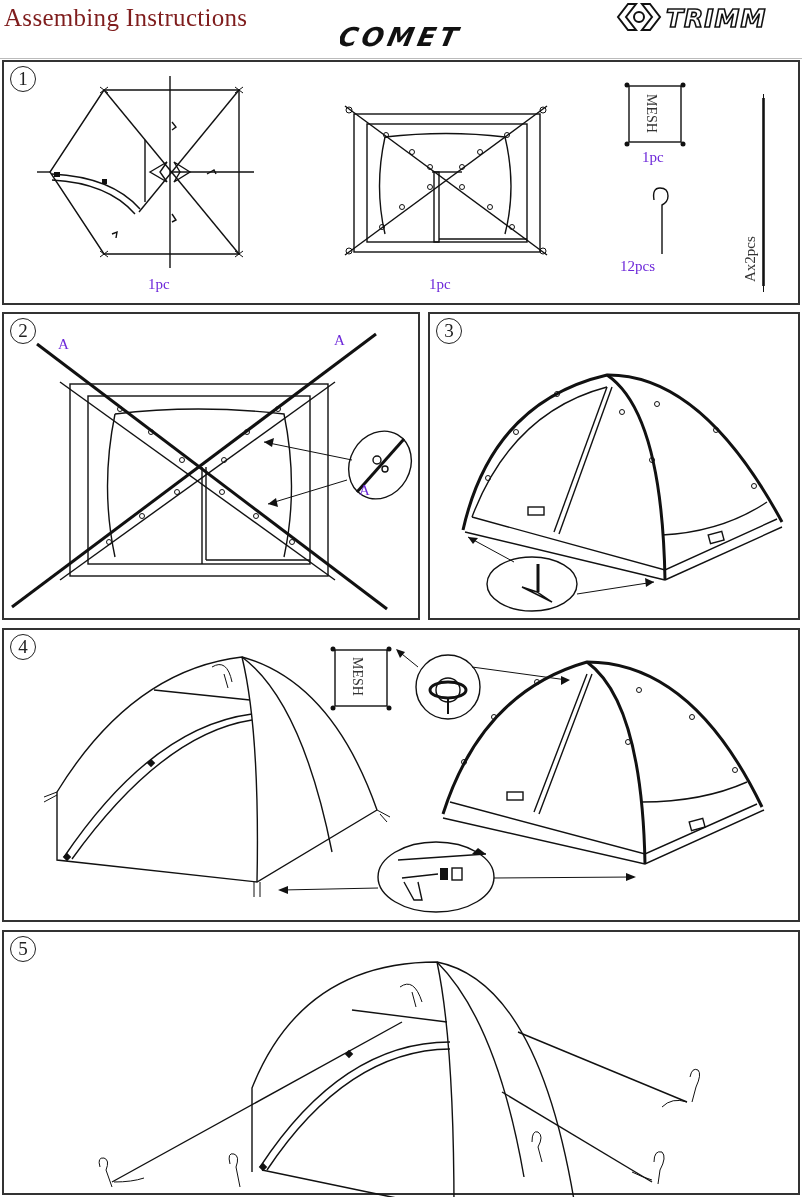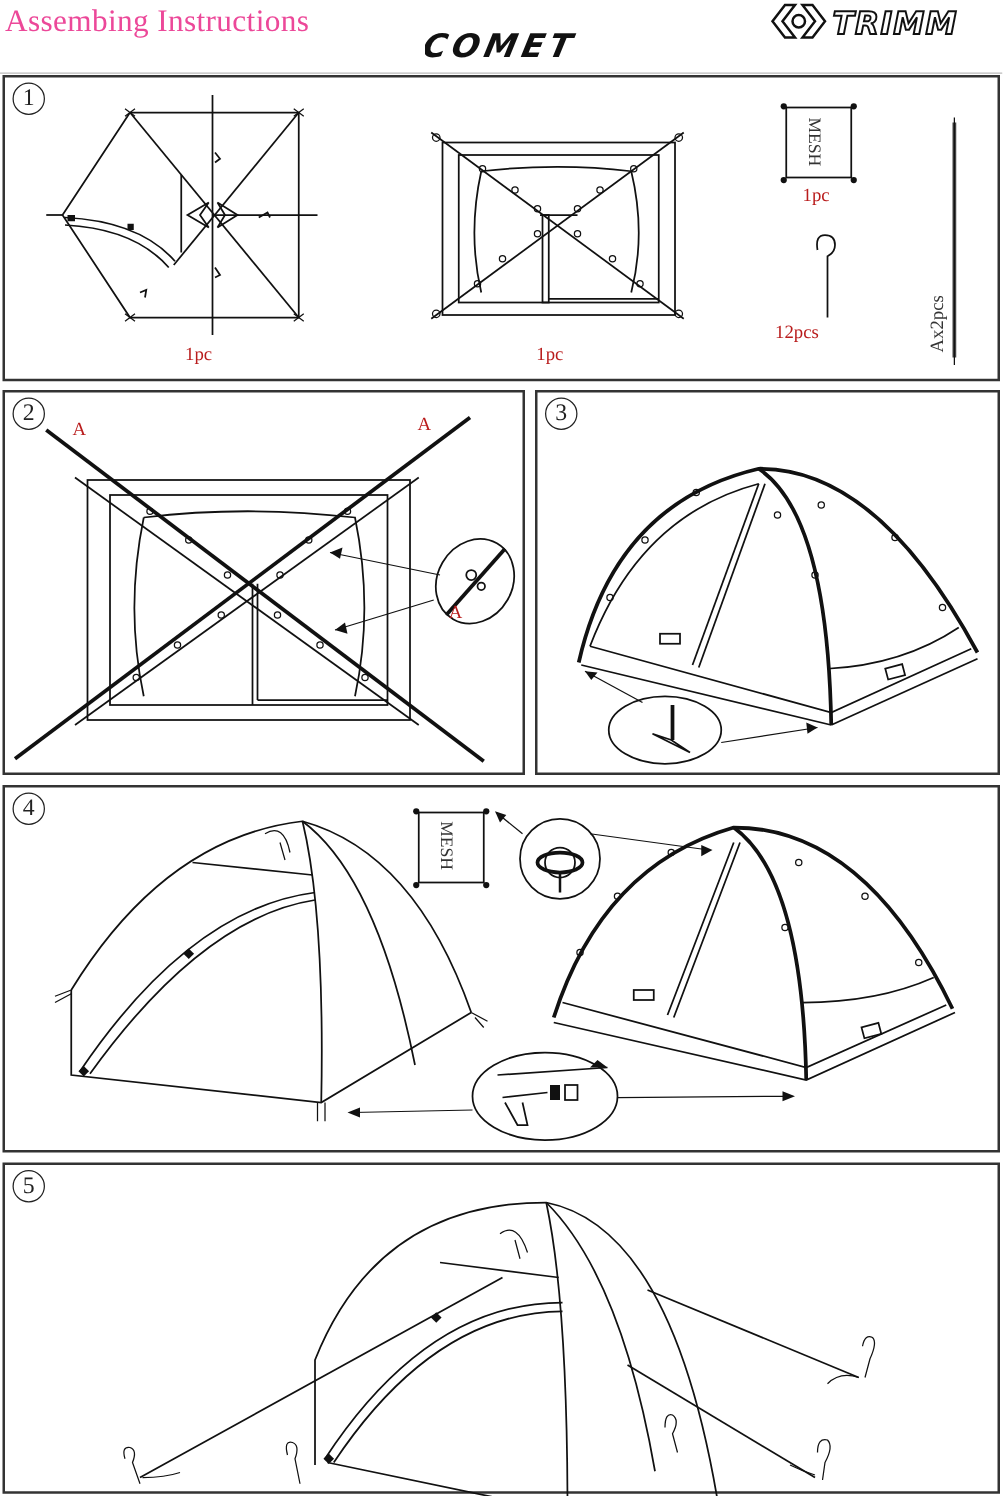--- a/index.html
+++ b/index.html
@@ -1,23 +1,23 @@
 <!DOCTYPE html>
 <html><head>
 <meta charset="utf-8">
 <style>
   html,body{margin:0;padding:0;background:#ffffff;}
   body{width:802px;height:1197px;position:relative;overflow:hidden;font-family:"DejaVu Serif","Liberation Serif",serif;color:#222;}
-  .header-title{position:absolute;left:4px;top:4px;font-family:"Liberation Serif",serif;font-size:25px;color:#ec4899;letter-spacing:0.3px;}
+  .header-title{position:absolute;left:4px;top:4px;font-family:"Liberation Serif",serif;font-size:25px;color:#7f1d1d;letter-spacing:0.3px;}
   .header-rule{position:absolute;left:0;top:58px;width:802px;height:1px;background:#bbb;}
   .product-logo{position:absolute;left:340px;top:22px;width:180px;height:30px;}
   .brand-logo{position:absolute;left:614px;top:0px;width:204px;height:34px;}
   .panel{position:absolute;border:2px solid #333;background:#fff;box-sizing:border-box;}
   .step-num{position:absolute;left:6px;top:4px;width:24px;height:24px;border:1.5px solid #222;border-radius:50%;font-family:"Liberation Serif",serif;font-size:19px;line-height:24px;text-align:center;color:#222;}
-  .label{position:absolute;font-family:"Liberation Serif",serif;font-size:15px;color:#b91c1c;}
+  .label{position:absolute;font-family:"Liberation Serif",serif;font-size:15px;color:#6d28d9;}
   .vlabel{position:absolute;font-family:"Liberation Serif",serif;font-size:15px;color:#333;transform-origin:left top;}
   svg.drawing{position:absolute;left:0;top:0;overflow:visible;}
   svg .ln{stroke:#111;fill:none;stroke-width:1.4;}
   svg .pole{stroke:#111;fill:none;stroke-width:3;}
   svg .thin{stroke:#111;fill:none;stroke-width:1;}
 </style>
 </head>
 <body>
 
 <div class="header-title">Assembing Instructions</div>

